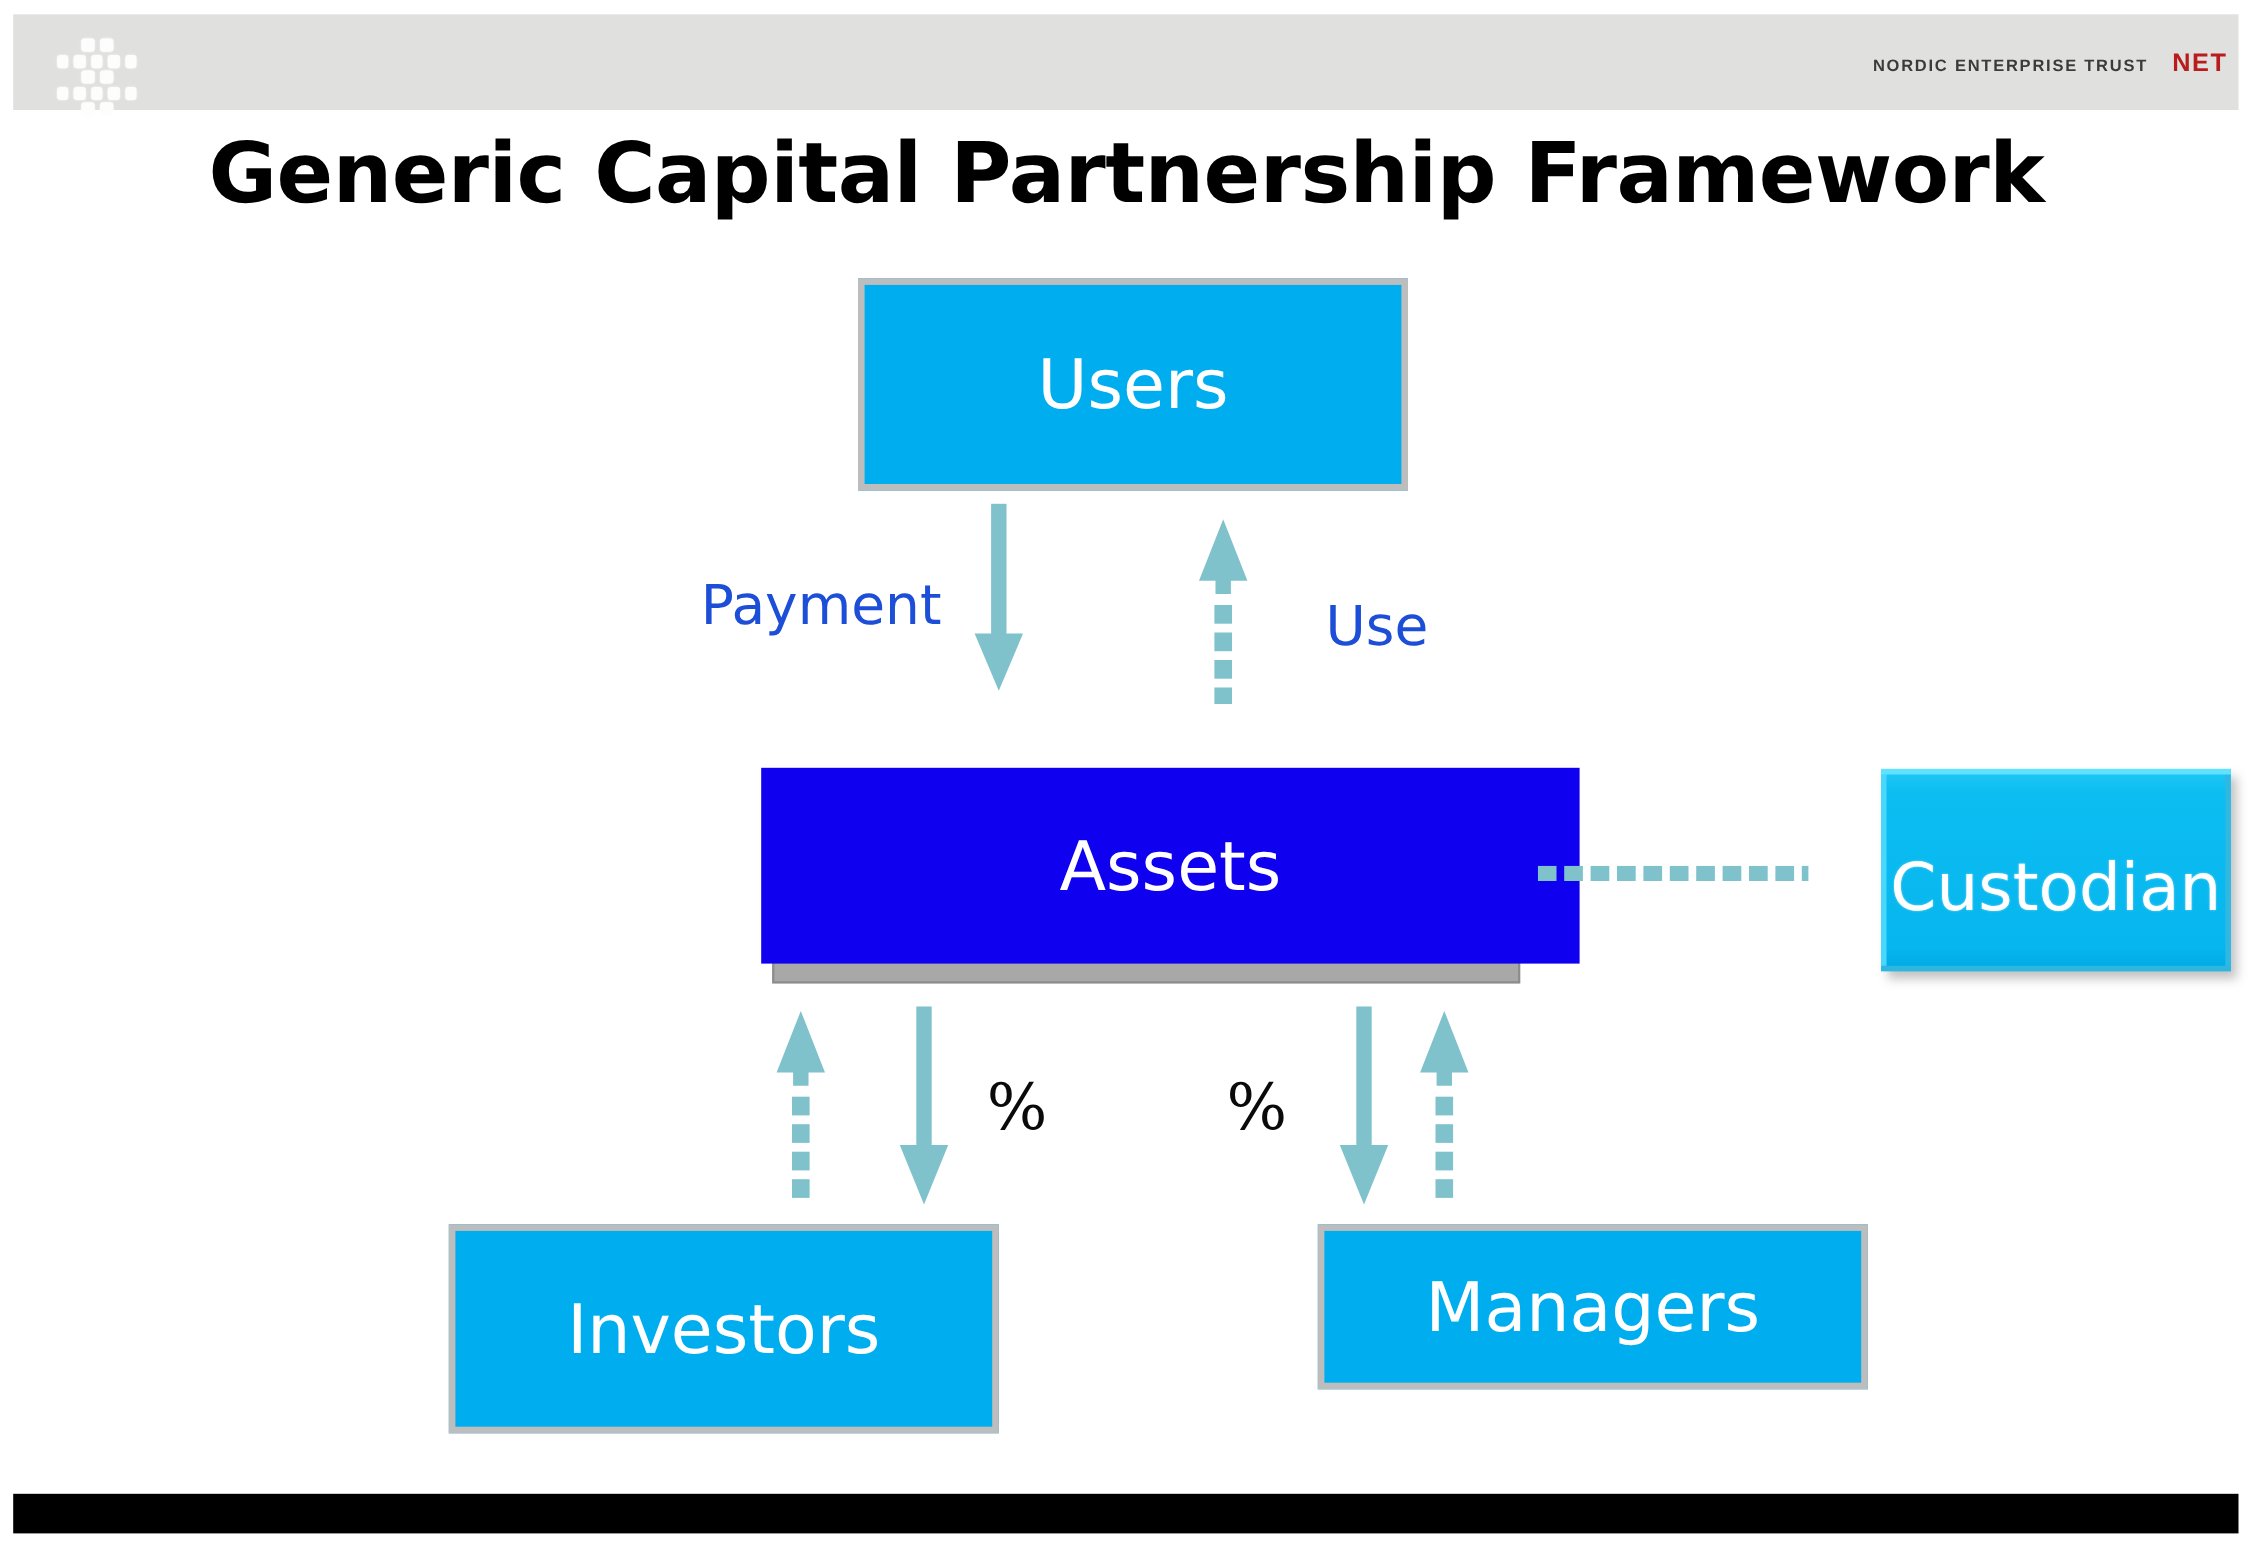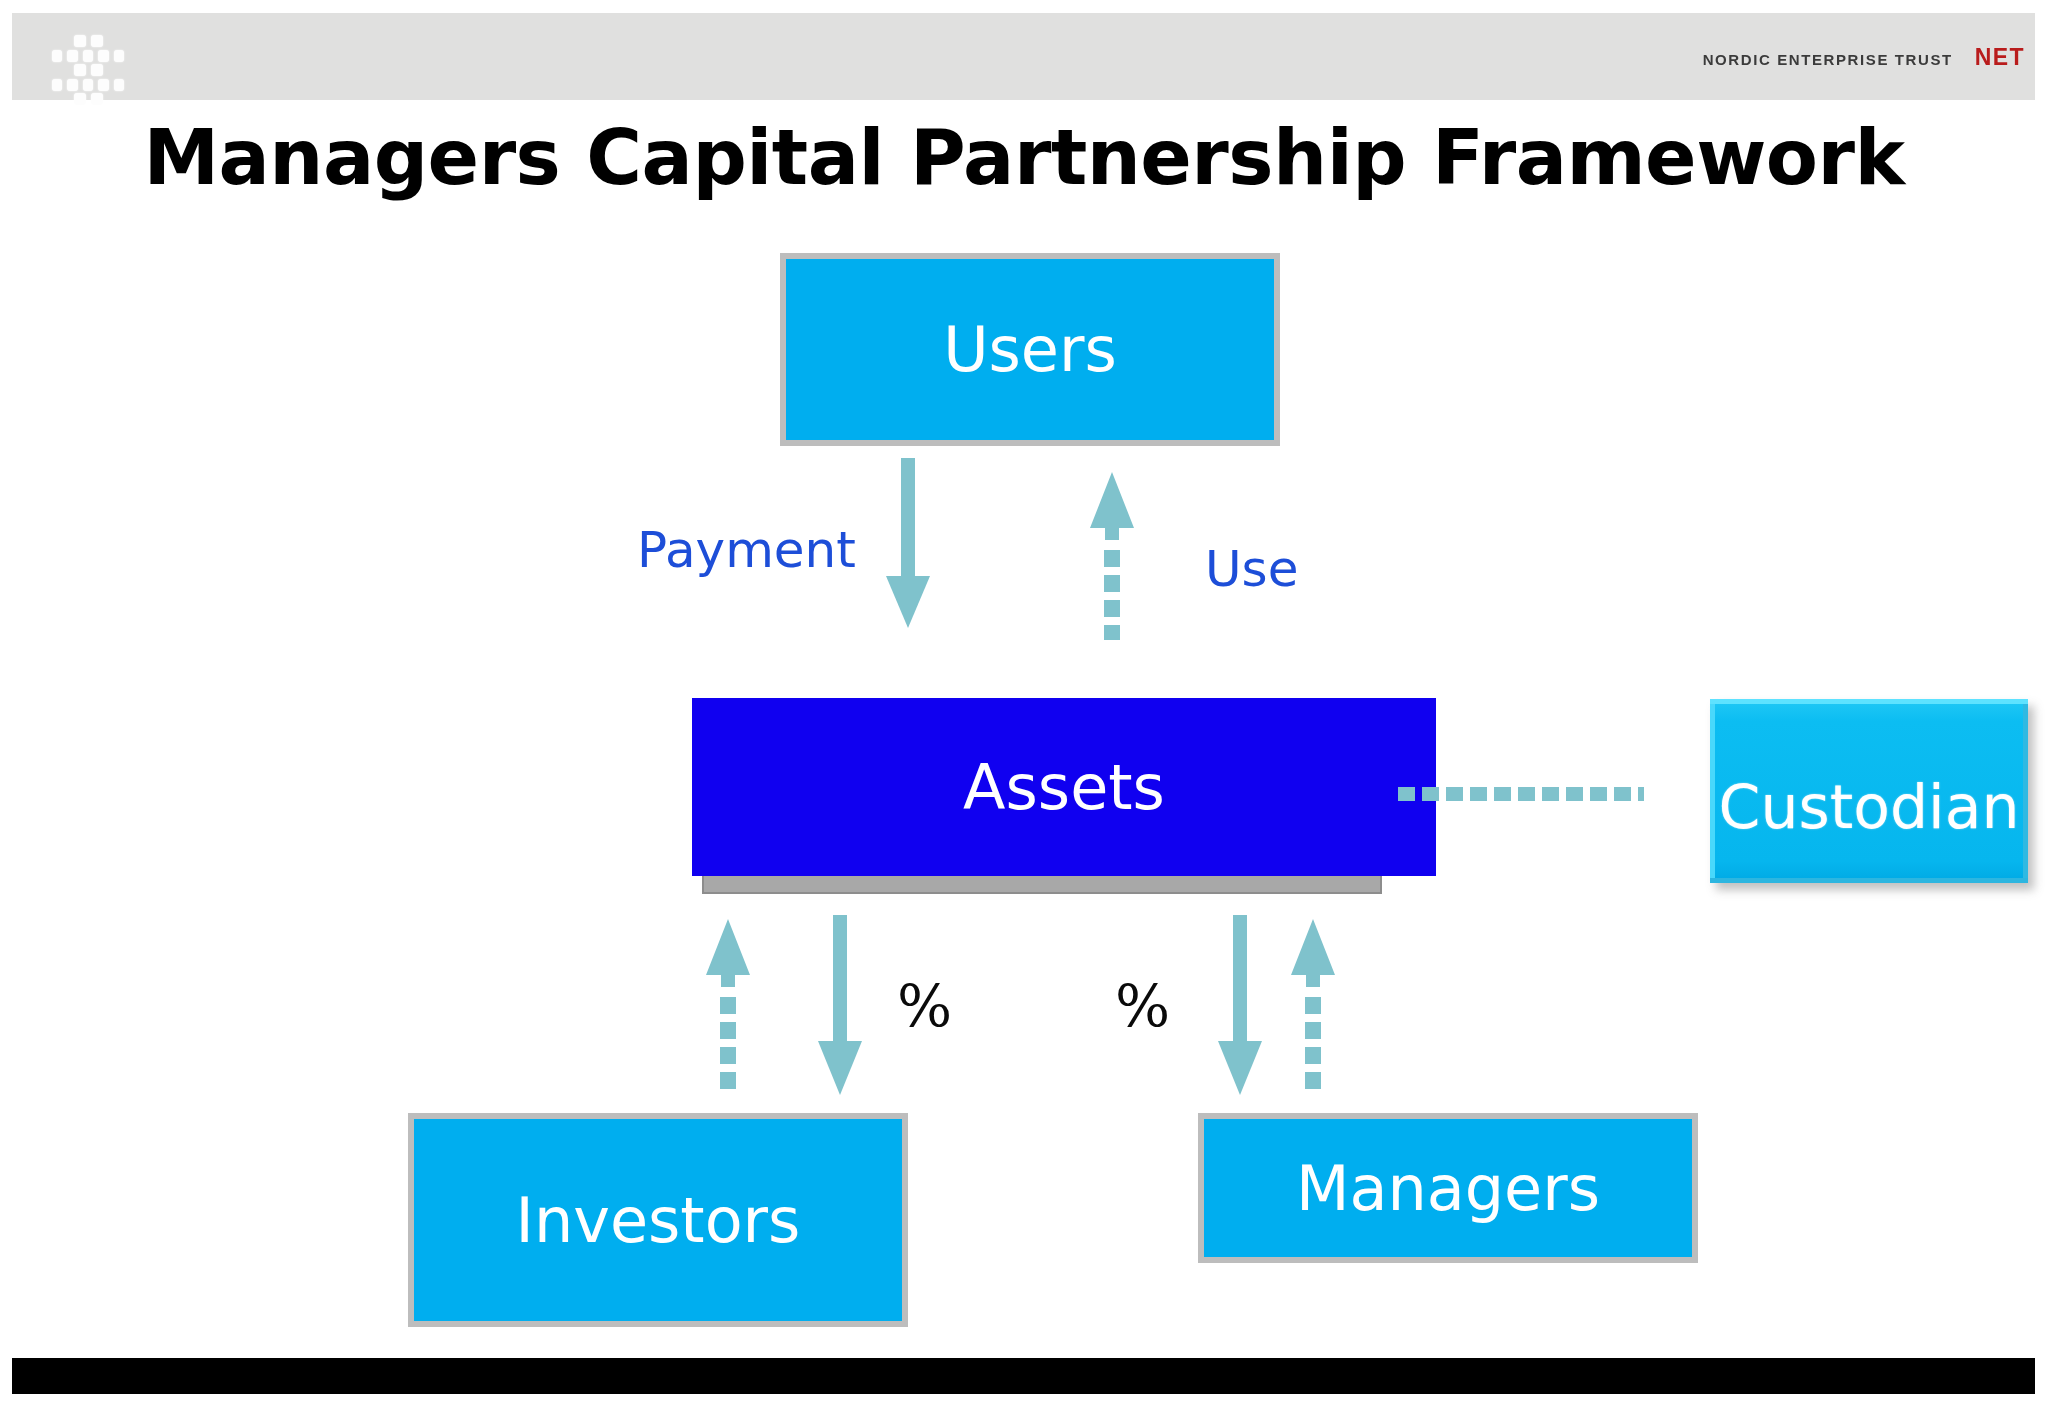--- a/index.html
+++ b/index.html
@@ -57,21 +57,21 @@
     font-weight:400;
     box-sizing:border-box;
   }
   .node-flat{
     background:#00AEEF;
     border:6px solid #bdbdbd;
   }
   .node-label{pointer-events:none;}
 
   #node-users{left:760px;top:253px;width:500px;height:193px;font-size:62px;margin-left:20px;}
-  #node-investors{left:408px;top:1113px;width:500px;height:214px;font-size:62px;}
+  #node-investors{left:408px;top:1113px;width:500px;height:190px;font-size:62px;}
   #node-managers{left:1198px;top:1113px;width:500px;height:150px;font-size:62px;}
 
   
   #assets-shadow{
     position:absolute;left:702px;top:707px;width:676px;height:183px;
     background:#a8a8a8;border:2px solid #8d8d8d;
   }
   #node-assets{
     left:692px;top:698px;width:744px;height:178px;
     background:#1000F0;font-size:62px;border:0;
@@ -161,21 +161,21 @@
         <span class="logo-dot"></span>
       </div>
     </div>
 
     <div class="brand">
       <span class="brand-name">NORDIC ENTERPRISE TRUST</span>
       <span class="brand-abbr">NET</span>
     </div>
   </div>
 
-  <div class="slide-title">Managers Capital Partnership Framework</div>
+  <div class="slide-title">Generic Capital Partnership Framework</div>
 
   <div class="node node-flat" id="node-users">
     <span class="node-label">Users</span>
   </div>
 
   <div class="arrow" id="arrow-payment" style="left:884px;top:458px;">
     <svg width="48" height="172" viewBox="0 0 48 172">
       <rect x="17" y="0" width="14" height="124" fill="#7FC2CC"></rect>
       <polygon points="2,118 46,118 24,170" fill="#7FC2CC"></polygon>
     </svg>

